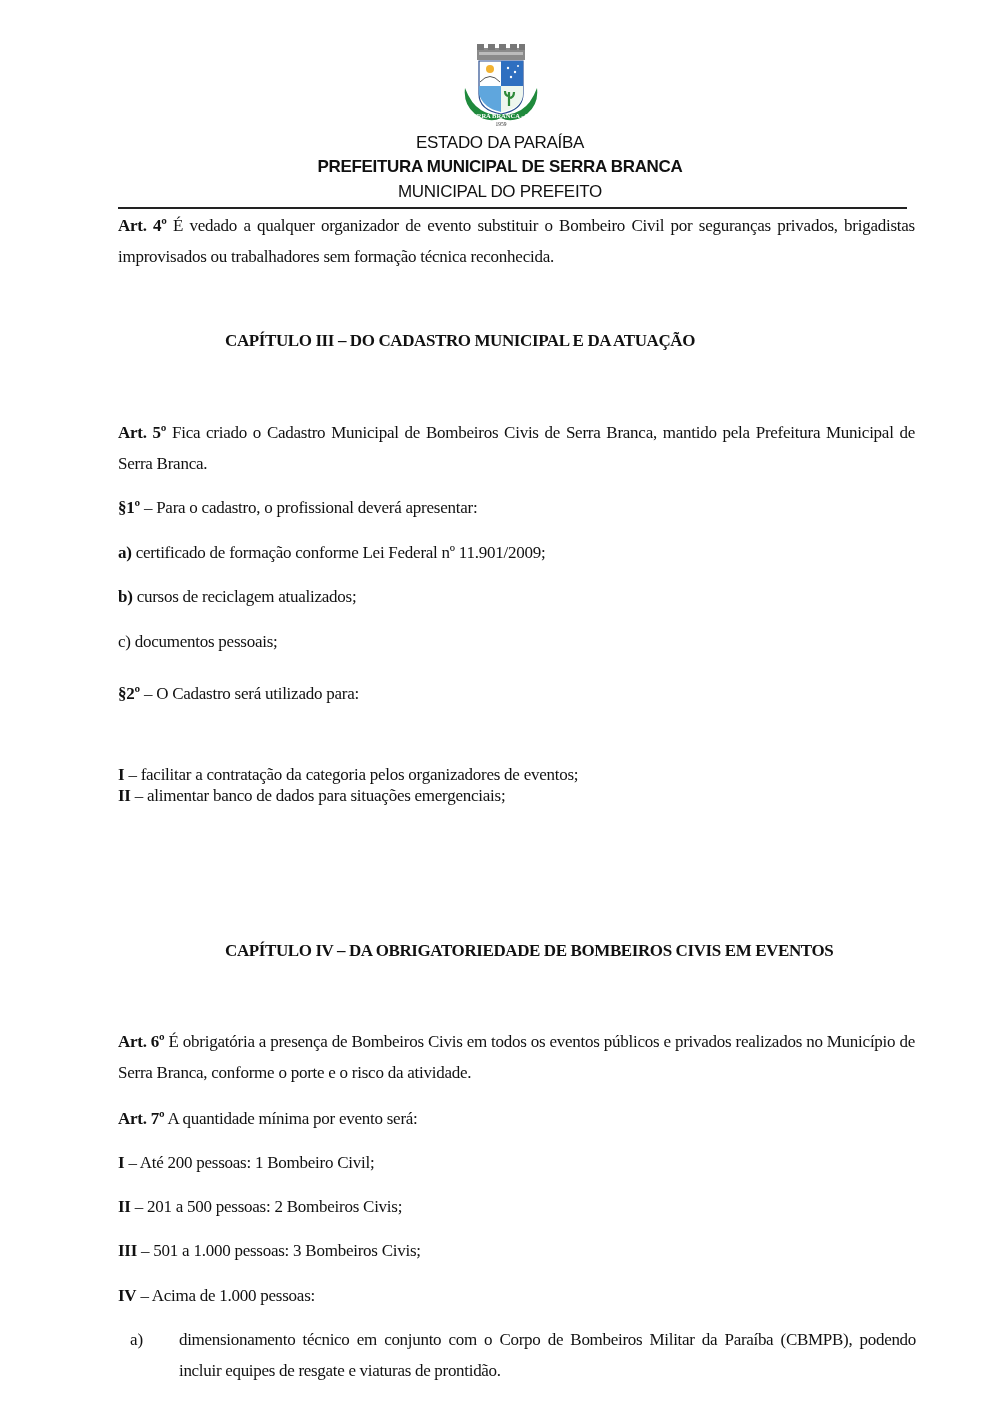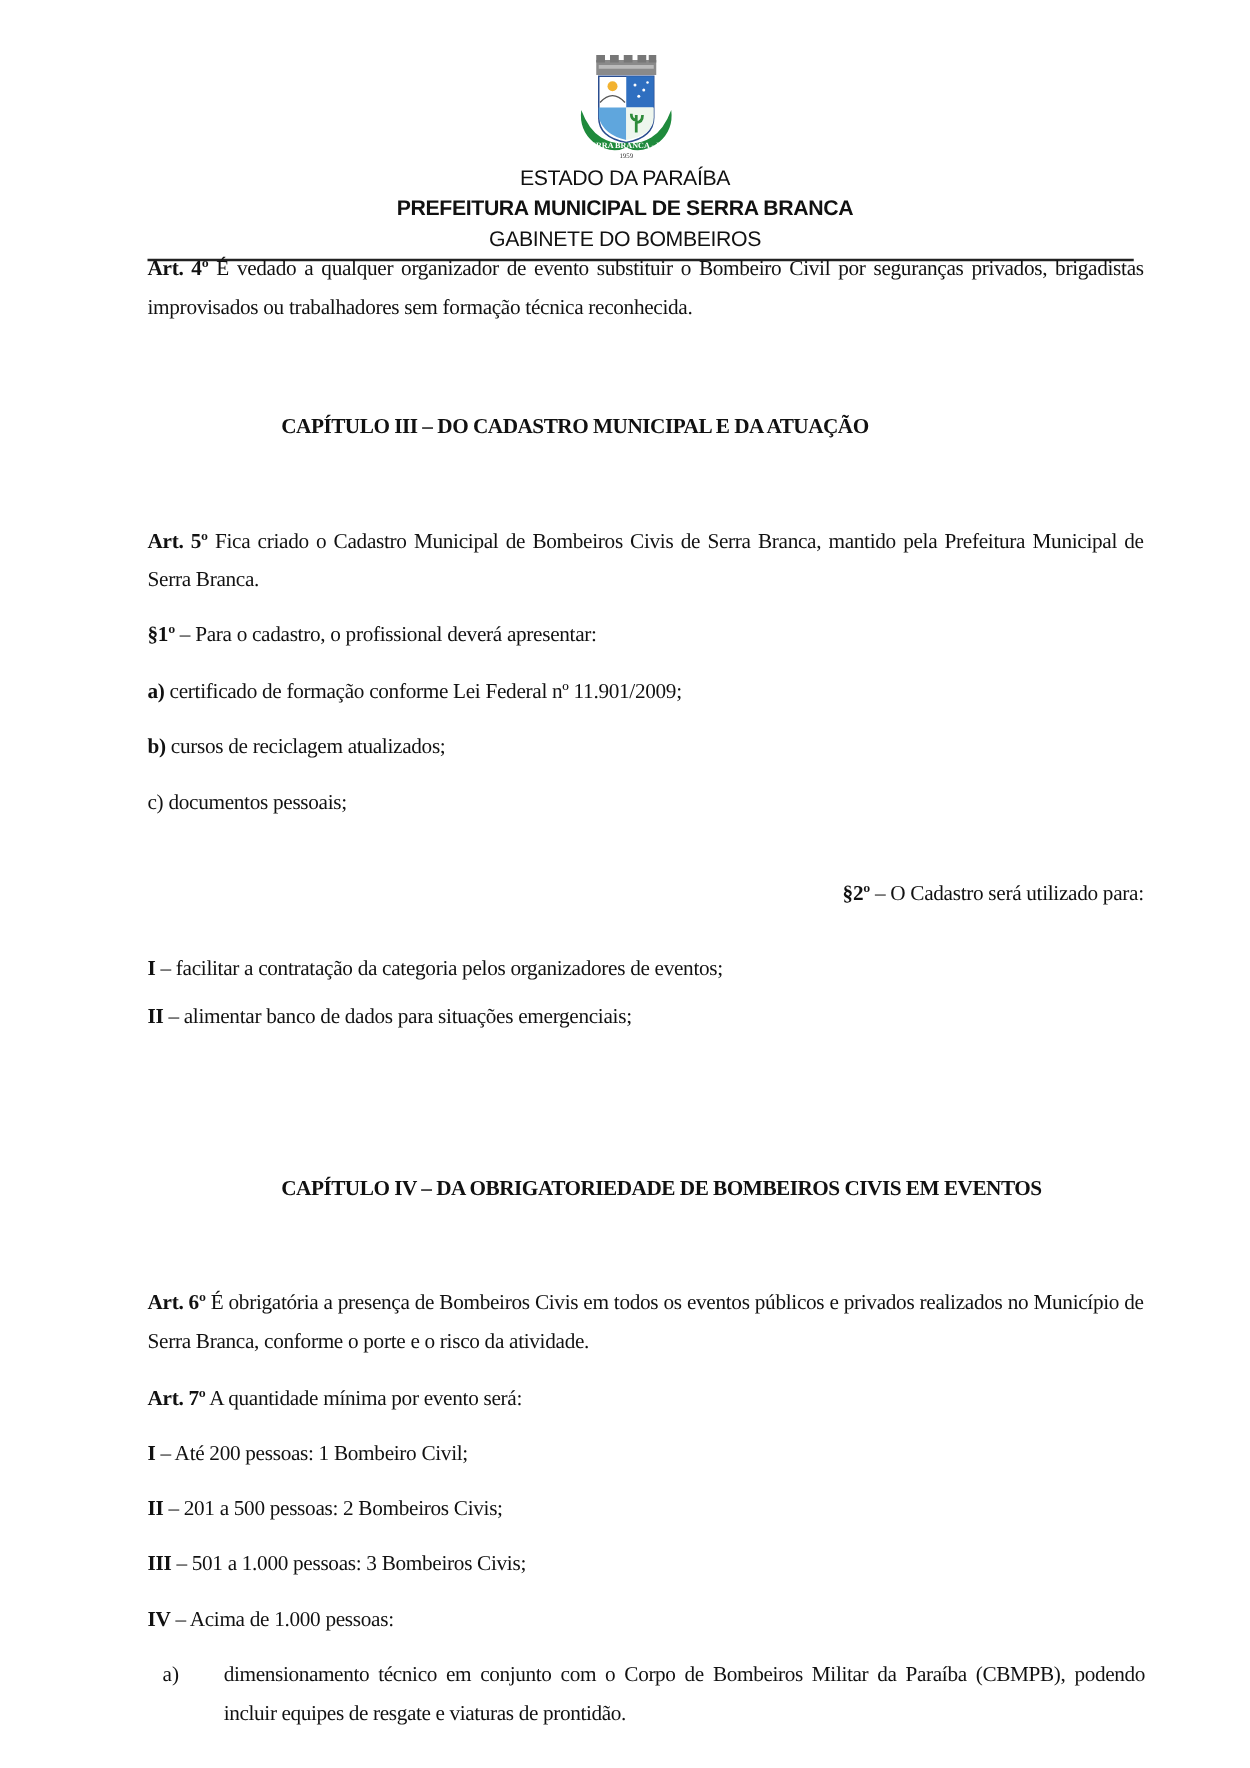--- a/index.html
+++ b/index.html
@@ -53,24 +53,24 @@
     <circle cx="29" cy="25" r="4" fill="#f2b230"></circle>
     <path d="M19 38 Q29 27 39 38" stroke="#555" stroke-width="1" fill="none"></path>
 
     <path d="M4 44 Q2 60 14 70 Q28 80 40 74 Q52 80 66 70 Q78 60 76 44 Q70 60 60 66 Q50 72 40 70 Q30 72 20 66 Q10 60 4 44 Z" fill="#1f8a3c"></path>
     <text x="40" y="74" text-anchor="middle" font-family="Liberation Serif, serif" font-size="6.5" font-weight="bold" fill="#fff">SERRA BRANCA - PB</text>
     <text x="40" y="82" text-anchor="middle" font-family="Liberation Serif, serif" font-size="5.5" fill="#333">1959</text>
   </svg>
 
   <div class="hdr hdr-state">ESTADO DA PARAÍBA</div>
   <div class="hdr hdr-pref">PREFEITURA MUNICIPAL DE SERRA BRANCA</div>
-  <div class="hdr hdr-gab">GABINETE DO BOMBEIROS</div>
+  <div class="hdr hdr-gab">MUNICIPAL DO PREFEITO</div>
   <div class="hdr-rule"></div>
 
-  <div class="t justify" style="top:167px;">
+  <div class="t justify" style="top:178px;">
     <b>Art. 4º</b><span> É vedado a qualquer organizador de evento substituir o Bombeiro Civil por seguranças privados, brigadistas improvisados ou trabalhadores sem formação técnica reconhecida.</span>
   </div>
 
   <div class="chap" style="top:299px;">CAPÍTULO III – DO CADASTRO MUNICIPAL E DA ATUAÇÃO</div>
 
   <div class="t justify" style="top:385px;">
     <b>Art. 5º</b><span> Fica criado o Cadastro Municipal de Bombeiros Civis de Serra Branca, mantido pela Prefeitura Municipal de Serra Branca.</span>
   </div>
 
   <div class="t" style="top:460px;">
@@ -79,27 +79,27 @@
   <div class="t" style="top:505px;">
     <b>a)</b><span> certificado de formação conforme Lei Federal nº 11.901/2009;</span>
   </div>
   <div class="t" style="top:549px;">
     <b>b)</b><span> cursos de reciclagem atualizados;</span>
   </div>
   <div class="t" style="top:594px;">
     <span>c)</span><span> documentos pessoais;</span>
   </div>
 
-  <div class="t" style="top:667px;text-align:right;">
+  <div class="t" style="top:646px;">
     <b>§2º</b><span> – O Cadastro será utilizado para:</span>
   </div>
   <div class="t" style="top:727px;">
     <b>I</b><span> – facilitar a contratação da categoria pelos organizadores de eventos;</span>
   </div>
-  <div class="t" style="top:765px;">
+  <div class="t" style="top:748px;">
     <b>II</b><span> – alimentar banco de dados para situações emergenciais;</span>
   </div>
 
   <div class="chap" style="top:909px;">CAPÍTULO IV – DA OBRIGATORIEDADE DE BOMBEIROS CIVIS EM EVENTOS</div>
 
   <div class="t justify" style="top:994px;">
     <b>Art. 6º</b><span> É obrigatória a presença de Bombeiros Civis em todos os eventos públicos e privados realizados no Município de Serra Branca, conforme o porte e o risco da atividade.</span>
   </div>
 
   <div class="t" style="top:1071px;">

